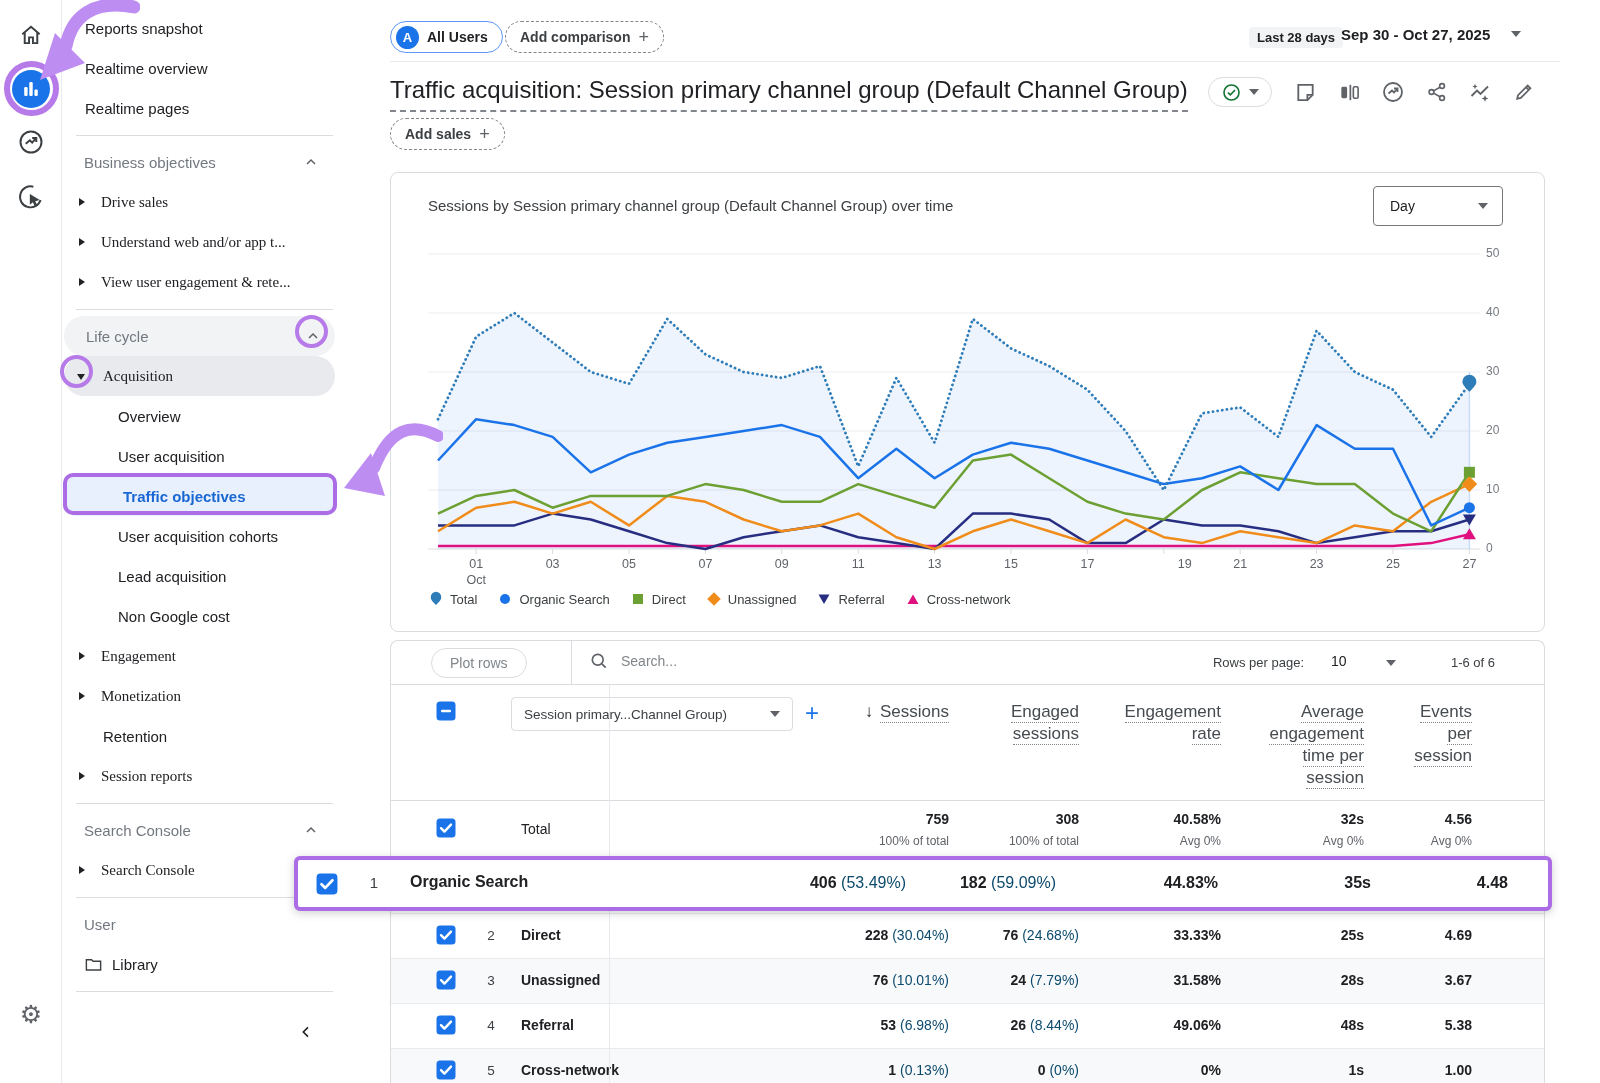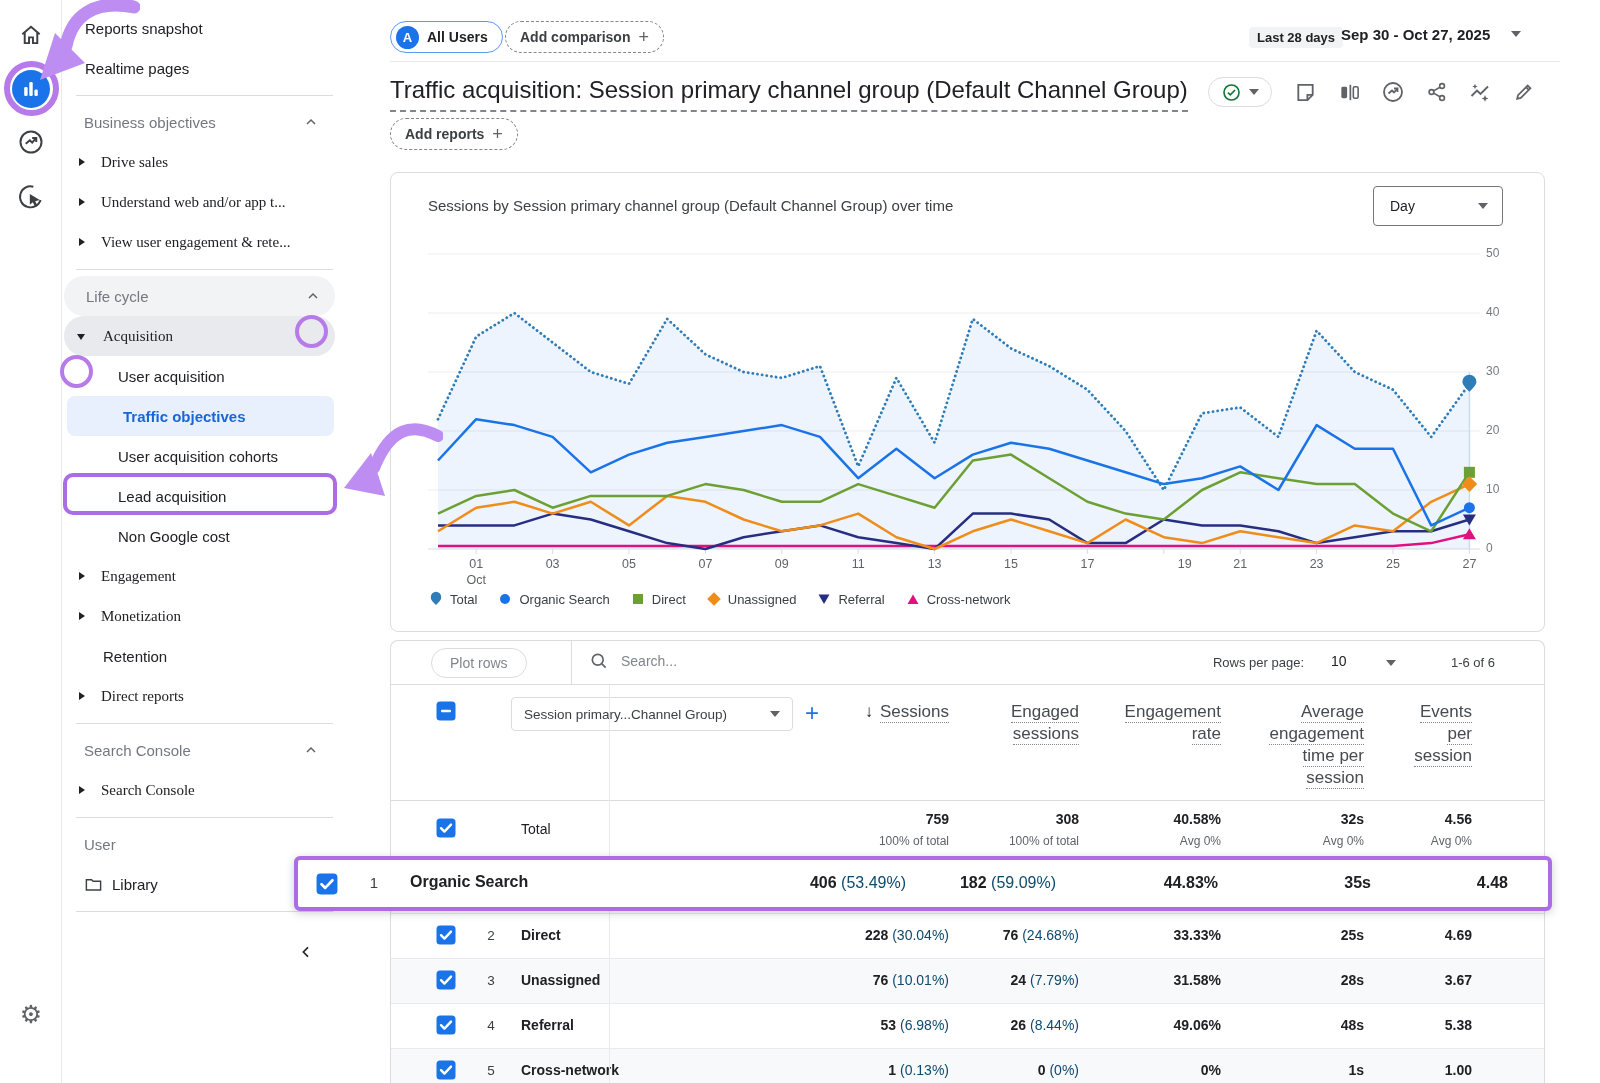--- a/index.html
+++ b/index.html
@@ -137,20 +137,23 @@
     <div class="rail-ic" style="top:998px">
         <span class="gear">⚙</span>
       </div>
   </div>
 
   <nav class="sidenav" id="sidenav">
       <div class="nav-row pad0">
         <span class="lbl">Reports snapshot</span>
       </div>
       <div class="nav-row pad0">
+        <span class="lbl">Realtime overview</span>
+      </div>
+      <div class="nav-row pad0">
         <span class="lbl">Realtime pages</span>
       </div>
       <div class="nav-div"></div>
       <div class="nav-row nav-sec pad-sec">
         <span class="lbl">Business objectives</span>
         <span class="sec-chev"><svg width="16" height="16" viewBox="0 0 24 24" fill="none" stroke="#5f6368" stroke-width="2.2">
             <path d="M6 15 12 9 18 15"></path>
           </svg></span>
       </div>
       <div class="nav-row pad-arrow">
@@ -170,20 +173,23 @@
         <span class="lbl">Life cycle</span>
         <span class="sec-chev"><svg width="16" height="16" viewBox="0 0 24 24" fill="none" stroke="#5f6368" stroke-width="2.2">
             <path d="M6 15 12 9 18 15"></path>
           </svg></span>
       </div>
       <div class="nav-row pad-arrow pill-gray">
         <span class="tri-d"></span>
         <span class="lbl">Acquisition</span>
       </div>
       <div class="nav-row pad2">
+        <span class="lbl">Overview</span>
+      </div>
+      <div class="nav-row pad2">
         <span class="lbl">User acquisition</span>
       </div>
       <div class="nav-row pad2 nav-active">
         <span class="lbl">Traffic objectives</span>
       </div>
       <div class="nav-row pad2">
         <span class="lbl">User acquisition cohorts</span>
       </div>
       <div class="nav-row pad2">
         <span class="lbl">Lead acquisition</span>
@@ -197,21 +203,21 @@
       </div>
       <div class="nav-row pad-arrow">
         <span class="tri-r"></span>
         <span class="lbl">Monetization</span>
       </div>
       <div class="nav-row pad1">
         <span class="lbl">Retention</span>
       </div>
       <div class="nav-row pad-arrow">
         <span class="tri-r"></span>
-        <span class="lbl">Direct reports</span>
+        <span class="lbl">Session reports</span>
       </div>
       <div class="nav-div"></div>
       <div class="nav-row nav-sec pad-sec">
         <span class="lbl">Search Console</span>
         <span class="sec-chev"><svg width="16" height="16" viewBox="0 0 24 24" fill="none" stroke="#5f6368" stroke-width="2.2">
             <path d="M6 15 12 9 18 15"></path>
           </svg></span>
       </div>
       <div class="nav-row pad-arrow">
         <span class="tri-r"></span>
@@ -292,21 +298,21 @@
         <path d="M7 3.8 l0.8 1.9 1.9 0.8 -1.9 0.8 -0.8 1.9 -0.8-1.9 -1.9-0.8 1.9-0.8z" fill="#5f6368" stroke="none"></path>
       </svg>
   </div>
   <div class="abs tb-ic" style="left:1511px;">
     <svg width="22" height="22" viewBox="0 0 24 24" fill="none" stroke="#5f6368" stroke-width="1.9">
         <path d="M4.5 19.5 l1-4 10.5-10.5 3 3 -10.5 10.5z"></path>
         <path d="M14.2 6.8 l3 3"></path>
       </svg>
   </div>
   <div class="abs dashed-pill add-filter">
-    <span>Add reports</span>
+    <span>Add sales</span>
       <span class="plus-g">+</span>
   </div>
 
   <div class="abs chart-card"></div>
   <div class="abs chart-title">Sessions by Session primary channel group (Default Channel Group) over time</div>
   <div class="abs day-select">
     <span>Day</span>
       <span class="caret"></span>
   </div>
   <svg class="abs" id="chart-svg" style="left:428px; top:245px;" width="1052" height="310" viewBox="0 0 1052 310">

